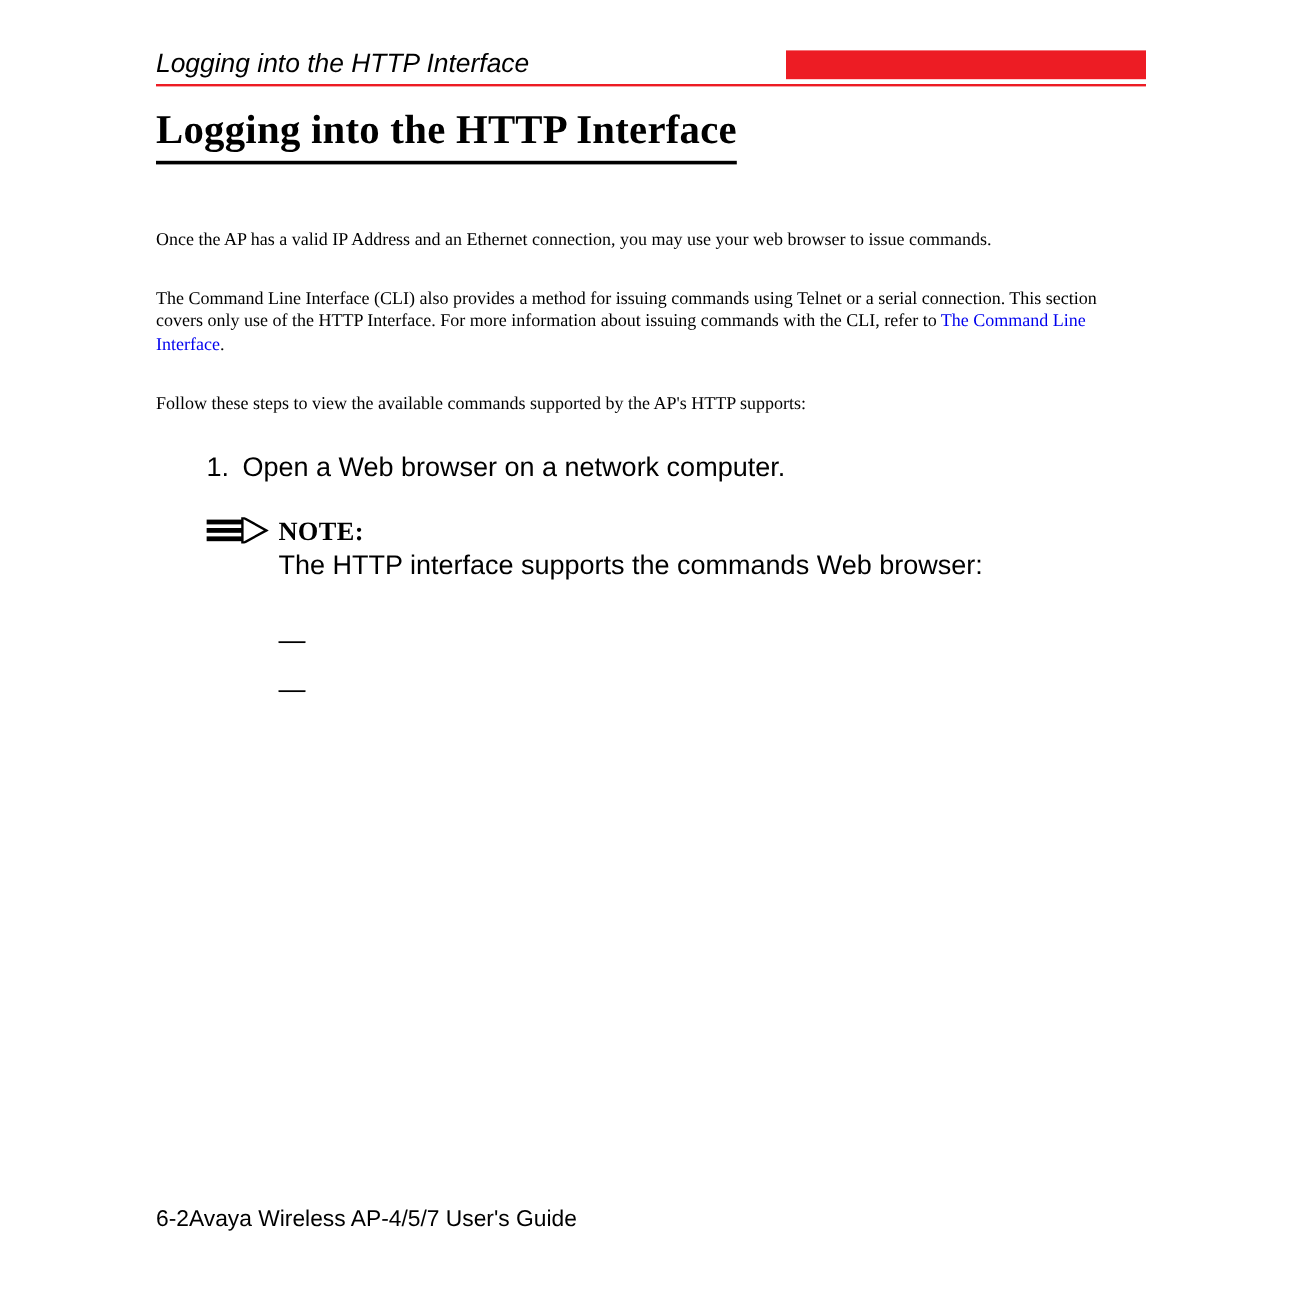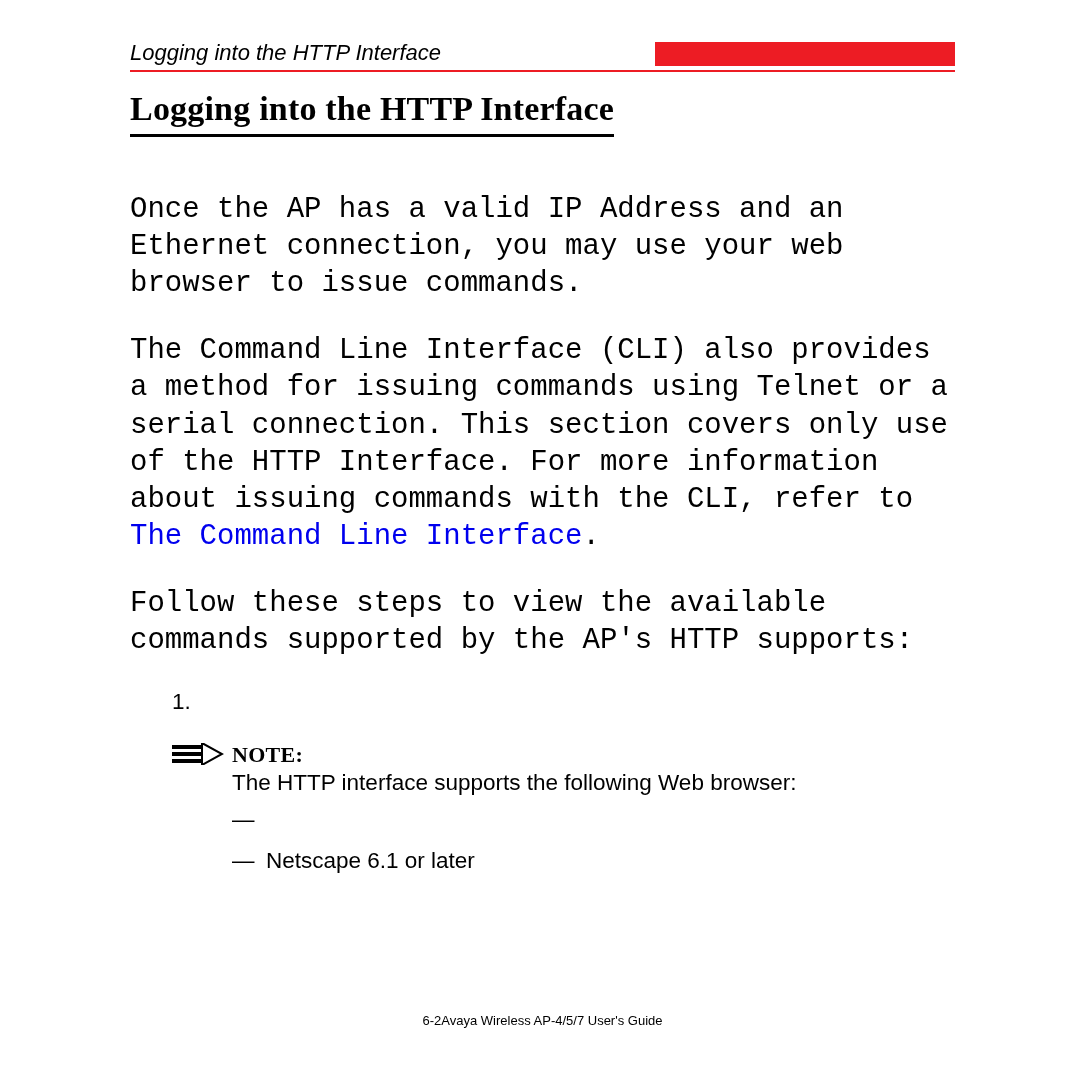--- a/index.html
+++ b/index.html
@@ -37,34 +37,34 @@
       font-family: Georgia, "Times New Roman", serif;
       font-weight: bold;
       font-size: 34px;
       display: inline-block;
       padding-bottom: 6px;
       border-bottom: 3px solid #000;
       margin-bottom: 54px;
       letter-spacing: 0.2px;
     }
     .body-text {
-      font-size: 29px;
+      font-size: 15px;
       line-height: 1.28;
-      font-family: Liberation Mono, monospace;
+      font-family: Liberation Serif, serif;
     }
     .para { margin-bottom: 30px; }
     .link { color: #0000ee; }
     .ol-item {
       display: flex;
       margin-left: 42px;
       margin-bottom: 26px;
       font-size: 22.5px;
     }
     .ol-num { width: 30px; flex-shrink: 0; }
-    .note-block { display: flex; margin-left: 42px; margin-bottom: 8px; }
+    .note-block { display: flex; margin-left: 42px; margin-bottom: 34px; }
     .note-icon {
       width: 60px;
       flex-shrink: 0;
       padding-top: 2px;
     }
     .note-icon svg { display: block; }
     .note-content { flex: 1; font-size: 22.5px; line-height: 1.28; }
     .note-label {
       font-family: Georgia, "Times New Roman", serif;
       font-weight: bold;
@@ -73,22 +73,22 @@
     }
     .dash-list { margin-left: 102px; font-size: 22.5px; line-height: 1.28; }
     .dash-item { display: flex; margin-bottom: 12px; }
     .dash { width: 34px; flex-shrink: 0; }
     .footer {
       position: absolute;
       bottom: 52px;
       left: 130px;
       right: 125px;
       display: flex;
-      justify-content: center;
-      font-size: 13px;
+      justify-content: flex-start;
+      font-size: 19px;
       font-family: Arial, sans-serif;
     }
   </style>
 </head>
 <body>
 
 
 
 <div class="header-row">
   <div class="header-label">Logging into the HTTP Interface</div>
@@ -101,44 +101,44 @@
 <p class="body-text para">Once the AP has a valid IP Address and an Ethernet connection, you may use your web browser to issue commands.</p>
 
 <p class="body-text para">
   <span>The Command Line Interface (CLI) also provides a method for issuing commands using Telnet or a serial connection. This section covers only use of the HTTP Interface. For more information about issuing commands with the CLI, refer to </span><span class="link">The Command Line Interface</span><span>.</span>
 </p>
 
 <p class="body-text para">Follow these steps to view the available commands supported by the AP's HTTP supports:</p>
 
 <div class="ol-item">
   <div class="ol-num">1.</div>
+  <div>Open a Web browser on a network computer.</div>
 </div>
 
 <div class="note-block">
   <div class="note-icon">
     <svg width="52" height="22" viewBox="0 0 52 22">
       <rect x="0" y="2" width="30" height="4" fill="#000"></rect>
       <rect x="0" y="9" width="30" height="4" fill="#000"></rect>
       <rect x="0" y="16" width="30" height="4" fill="#000"></rect>
       <polygon points="30,0 30,22 50,11" fill="none" stroke="#000" stroke-width="2"></polygon>
     </svg>
   </div>
   <div class="note-content">
     <div class="note-label">NOTE:</div>
-    <div>The HTTP interface supports the following Web browser:</div>
+    <div>The HTTP interface supports the commands Web browser:</div>
   </div>
 </div>
 
 <div class="dash-list">
   <div class="dash-item">
     <div class="dash">—</div>
   </div>
   <div class="dash-item">
     <div class="dash">—</div>
-    <div>Netscape 6.1 or later</div>
   </div>
 </div>
 
 <div class="footer">
   <div>6-2</div>
   <div>Avaya Wireless AP-4/5/7 User's Guide</div>
 </div>
 
 
 

